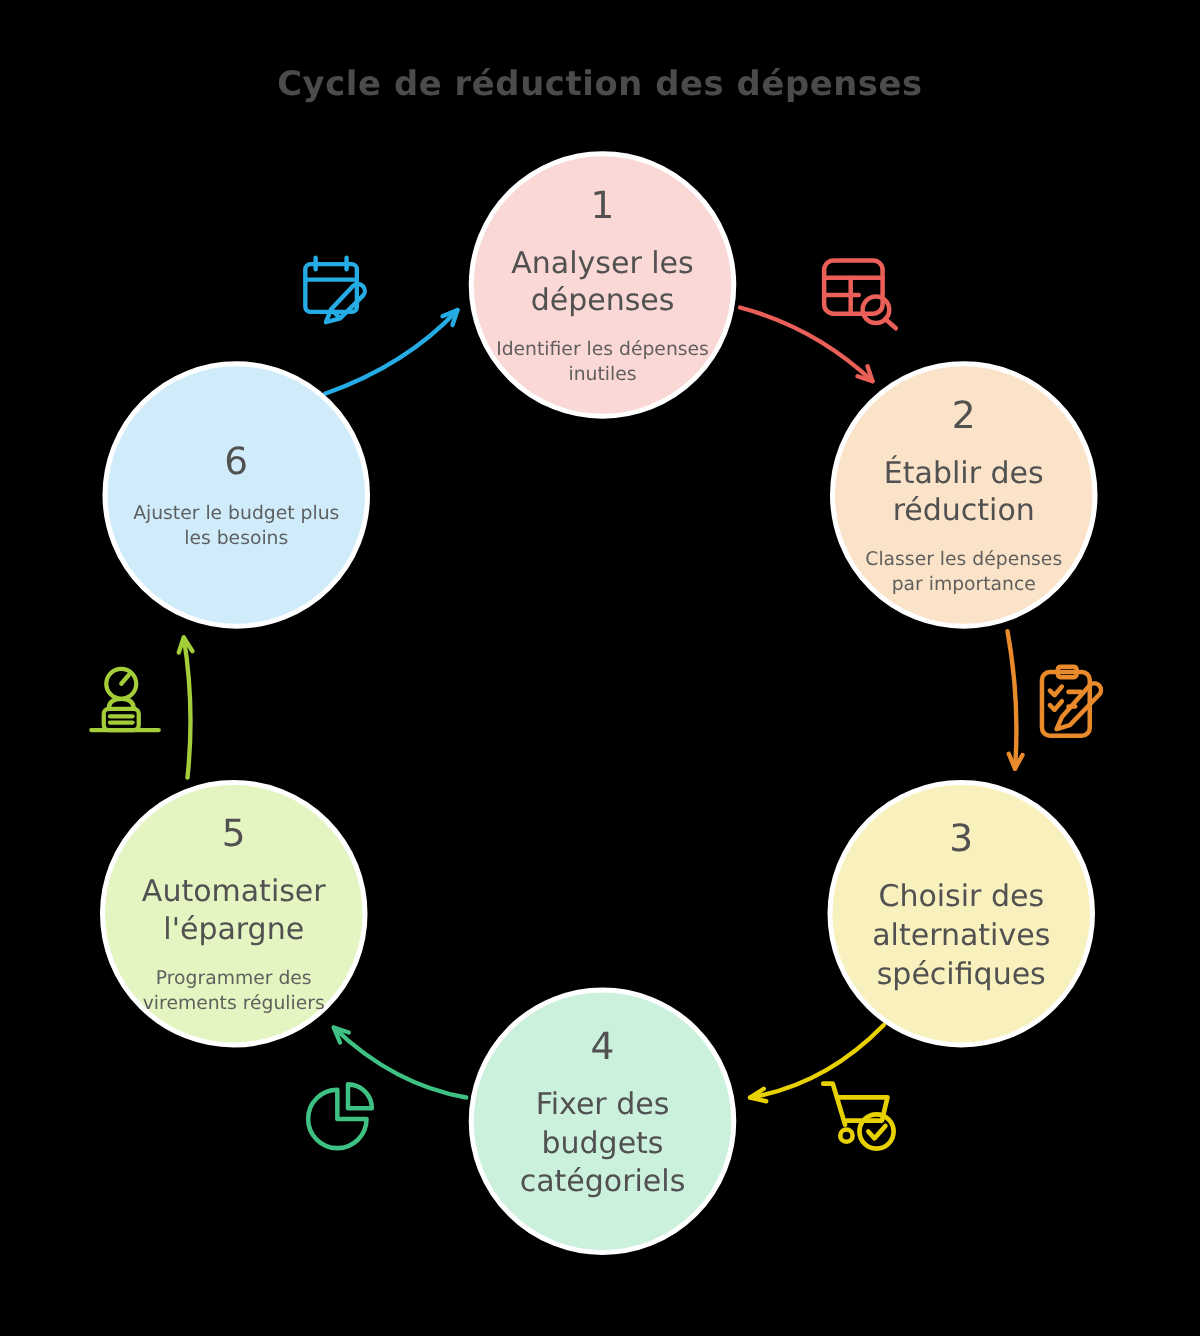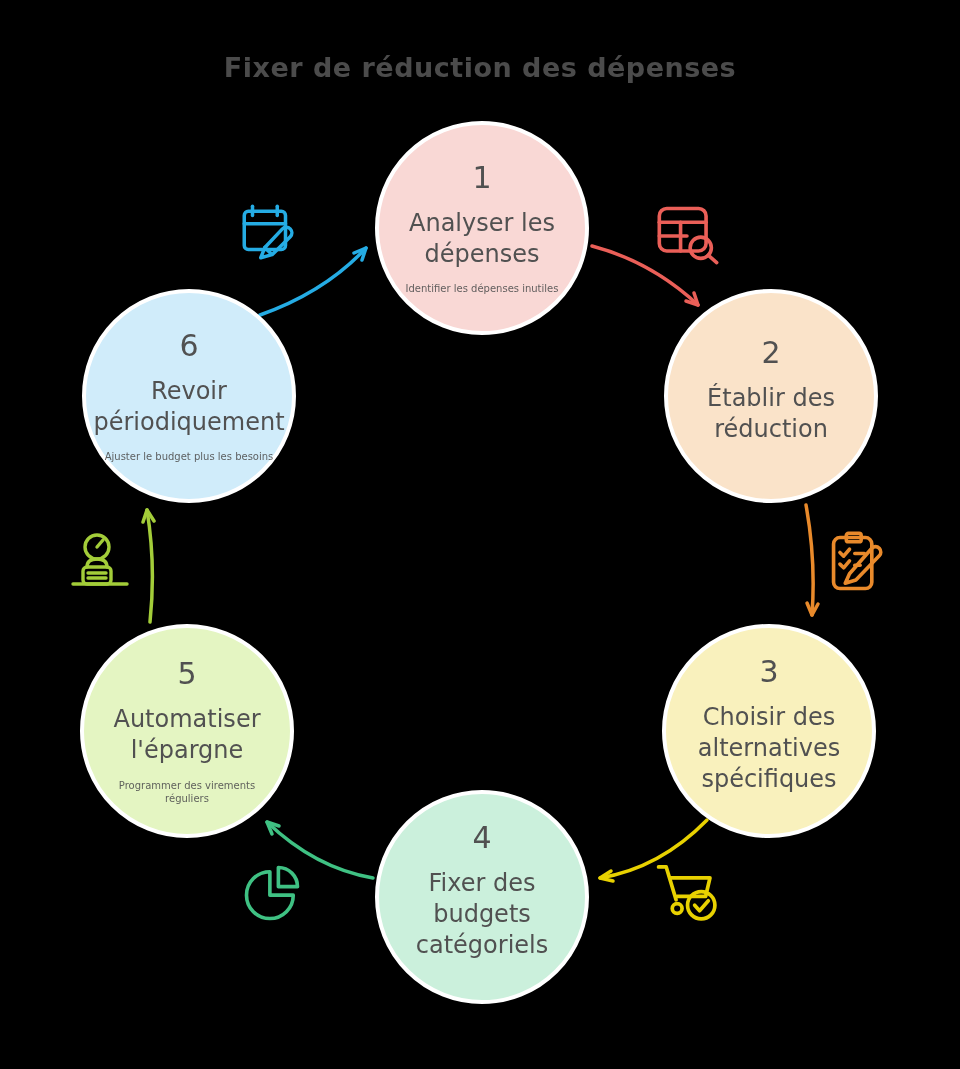--- a/index.html
+++ b/index.html
@@ -29,21 +29,21 @@
     box-sizing: border-box;
     display: flex;
     flex-direction: column;
     align-items: center;
     justify-content: center;
     text-align: center;
     padding: 0 12px;
   }
   .node .num   { font-size: 30px; margin-bottom: 13px; }
   .node .label { font-size: 24px; line-height: 1.28; margin-bottom: 13px; }
-  .node .desc  { font-size: 10px; line-height: 1.35; opacity: 0.9; }
+  .node .desc  { font-size: 15px; line-height: 1.35; opacity: 0.9; }
   .n1 { left: 375px; top: 121px; }
   .n2 { left: 664px; top: 289px; }
   .n3 { left: 662px; top: 624px; }
   .n4 { left: 375px; top: 790px; }
   .n5 { left:  80px; top: 624px; }
   .n6 { left:  82px; top: 289px; }
 
   .arrows {
     position: absolute;
     left: 0; top: 0;
@@ -78,21 +78,21 @@
   .ic-clip     { left: 824px; top: 526px; width: 68px; height: 72px; }
   .ic-cart     { left: 652px; top: 856px; width: 70px; height: 70px; }
   .ic-pie      { left: 238px; top: 858px; width: 68px; height: 70px; }
   .ic-scale    { left:  70px; top: 528px; width: 64px; height: 70px; }
 </style>
 </head>
 <body>
 
 <div class="page" style="background-color: rgb(0, 0, 0);">
 
-  <div class="title" style="color: rgb(75, 75, 75);">Fixer de réduction des dépenses</div>
+  <div class="title" style="color: rgb(75, 75, 75);">Cycle de réduction des dépenses</div>
 
   <svg class="arrows" viewBox="0 0 960 1069">
     <g style="color: rgb(234, 95, 88);">
       <path d="M592 246 Q652 262 698 305"></path>
       <path d="M694 293 L698 305 L686 301"></path>
     </g>
     <g style="color: rgb(233, 138, 43);">
       <path d="M806 505 Q816 560 812 615"></path>
       <path d="M818 604 L812 615 L807 603"></path>
     </g>
@@ -116,41 +116,41 @@
 
   <div class="node n1" style="background-color: rgb(249, 216, 213); border-color: rgb(255, 255, 255); color: rgb(81, 81, 81);">
     <div class="num">1</div>
     <div class="label">Analyser les dépenses</div>
     <div class="desc">Identifier les dépenses inutiles</div>
   </div>
 
   <div class="node n2" style="background-color: rgb(250, 227, 201); border-color: rgb(255, 255, 255); color: rgb(81, 81, 81);">
     <div class="num">2</div>
     <div class="label">Établir des réduction</div>
+    <div class="desc">Classer les dépenses par importance</div>
   </div>
 
   <div class="node n3" style="background-color: rgb(249, 241, 189); border-color: rgb(255, 255, 255); color: rgb(81, 81, 81);">
     <div class="num">3</div>
     <div class="label">Choisir des alternatives spécifiques</div>
   </div>
 
   <div class="node n4" style="background-color: rgb(203, 240, 220); border-color: rgb(255, 255, 255); color: rgb(81, 81, 81);">
     <div class="num">4</div>
     <div class="label">Fixer des budgets catégoriels</div>
   </div>
 
   <div class="node n5" style="background-color: rgb(228, 245, 194); border-color: rgb(255, 255, 255); color: rgb(81, 81, 81);">
     <div class="num">5</div>
     <div class="label">Automatiser l'épargne</div>
     <div class="desc">Programmer des virements réguliers</div>
   </div>
 
   <div class="node n6" style="background-color: rgb(208, 236, 250); border-color: rgb(255, 255, 255); color: rgb(81, 81, 81);">
     <div class="num">6</div>
-    <div class="label">Revoir périodiquement</div>
     <div class="desc">Ajuster le budget plus les besoins</div>
   </div>
 
   <span class="icon ic-table" style="color: rgb(234, 95, 88);">
     <svg viewBox="0 0 64 64">
       <rect x="5" y="7" width="44" height="40" rx="7"></rect>
       <path d="M5 20 H49"></path>
       <path d="M5 33 H31"></path>
       <path d="M25 20 V47"></path>
       <circle cx="44" cy="44" r="10"></circle>

